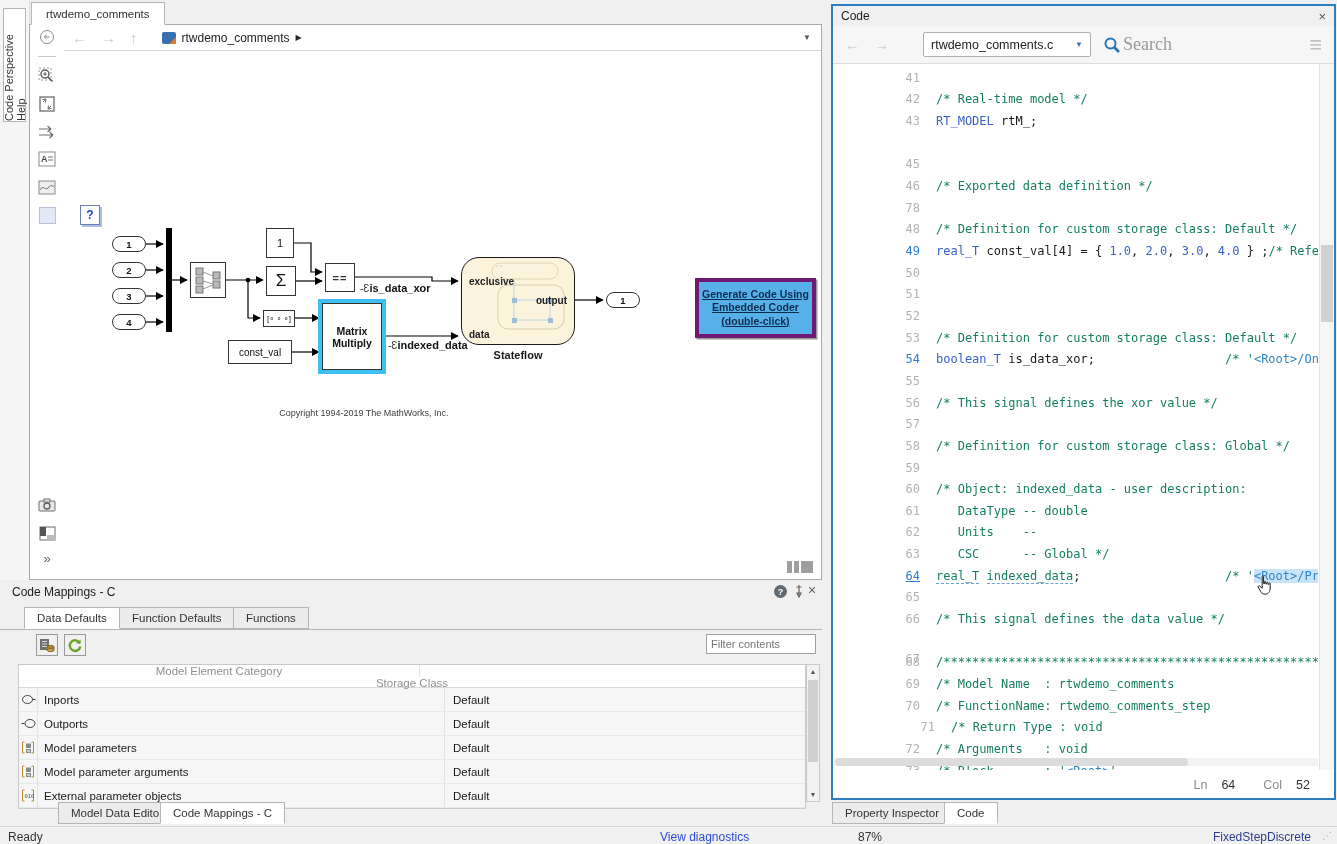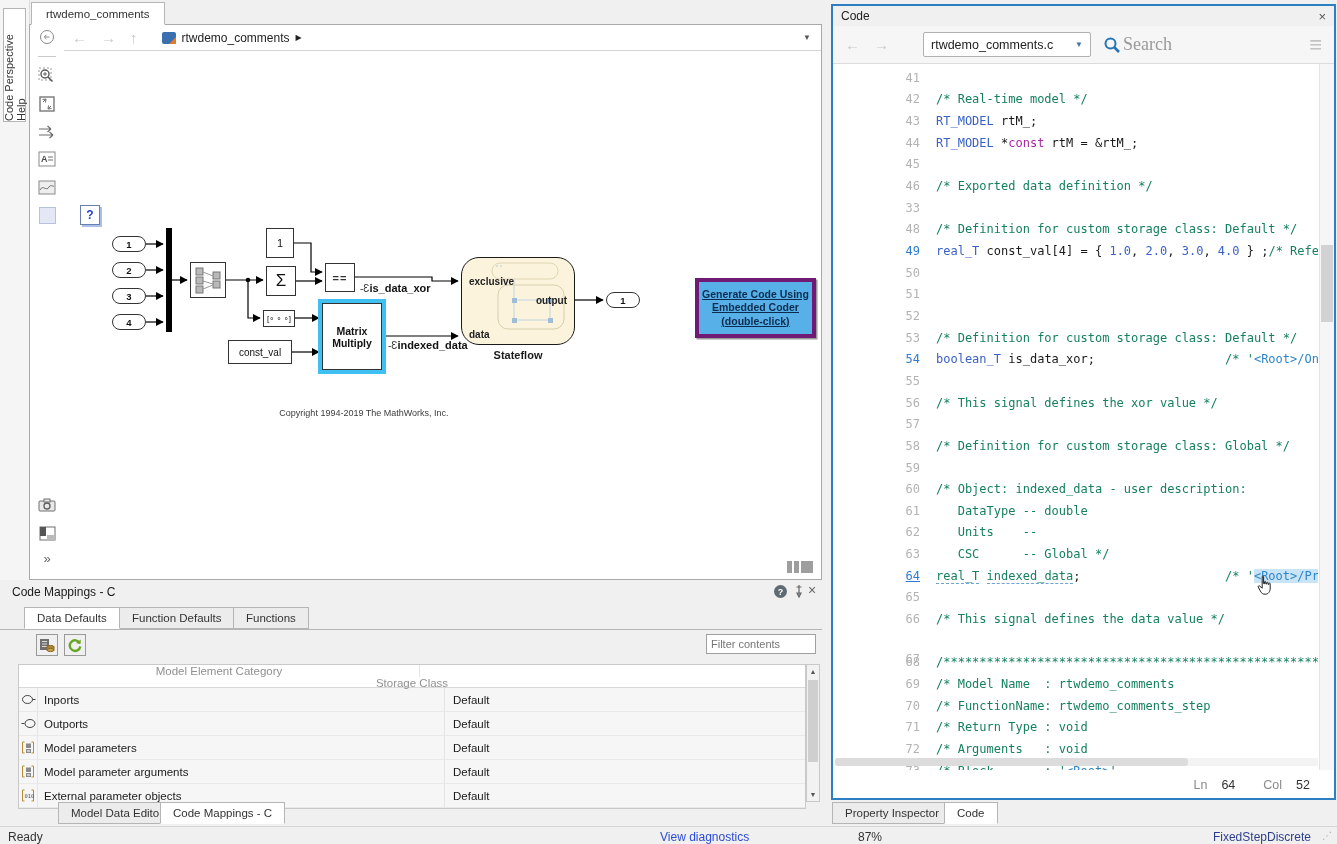--- a/index.html
+++ b/index.html
@@ -409,34 +409,30 @@
         <span class="code-text"></span>
       </div>
       <div class="code-line" style="top: 24.65px;">
         <span class="ln g">42</span>
         <span class="code-text"><span class="seg-c">/* Real-time model */</span></span>
       </div>
       <div class="code-line" style="top: 46.3px;">
         <span class="ln g">43</span>
         <span class="code-text"><span class="seg-t">RT_MODEL</span><span class="seg-p"> rtM_;</span></span>
       </div>
-      <div class="code-line" style="top: 67.95px;">
-        <span class="ln g">44</span>
-        <span class="code-text"><span class="seg-t">RT_MODEL</span><span class="seg-p"> *</span><span class="seg-k">const</span><span class="seg-p"> rtM = &amp;rtM_;</span></span>
-      </div>
       <div class="code-line" style="top: 89.6px;">
         <span class="ln g">45</span>
         <span class="code-text"></span>
       </div>
       <div class="code-line" style="top: 111.25px;">
         <span class="ln g">46</span>
         <span class="code-text"><span class="seg-c">/* Exported data definition */</span></span>
       </div>
       <div class="code-line" style="top: 132.9px;">
-        <span class="ln g">33</span>
+        <span class="ln g">78</span>
         <span class="code-text"></span>
       </div>
       <div class="code-line" style="top: 154.55px;">
         <span class="ln g">48</span>
         <span class="code-text"><span class="seg-c">/* Definition for custom storage class: Default */</span></span>
       </div>
       <div class="code-line" style="top: 176.2px;">
         <span class="ln b">49</span>
         <span class="code-text"><span class="seg-t">real_T</span><span class="seg-p"> const_val[4] = { </span><span class="seg-d">1.0</span><span class="seg-p">, </span><span class="seg-d">2.0</span><span class="seg-p">, </span><span class="seg-d">3.0</span><span class="seg-p">, </span><span class="seg-d">4.0</span><span class="seg-p"> } ;</span><span class="seg-c">/* Referenced by</span></span>
       </div>
@@ -516,21 +512,21 @@
         <span class="code-text"><span class="seg-c">/**************************************************************</span></span>
       </div>
       <div class="code-line" style="top: 609.2px;">
         <span class="ln g">69</span>
         <span class="code-text"><span class="seg-c">/* Model Name  : rtwdemo_comments</span></span>
       </div>
       <div class="code-line" style="top: 630.85px;">
         <span class="ln g">70</span>
         <span class="code-text"><span class="seg-c">/* FunctionName: rtwdemo_comments_step</span></span>
       </div>
-      <div class="code-line" style="top: 652.5px;">
+      <div class="code-line" style="top: 652.5px; padding-left: 15px;">
         <span class="ln g">71</span>
         <span class="code-text"><span class="seg-c">/* Return Type : void</span></span>
       </div>
       <div class="code-line" style="top: 674.15px;">
         <span class="ln g">72</span>
         <span class="code-text"><span class="seg-c">/* Arguments   : void</span></span>
       </div>
       <div class="code-line" style="top: 695.8px;">
         <span class="ln g">73</span>
         <span class="code-text"><span class="seg-c">/* Block       : '</span><span class="seg-l">&lt;Root&gt;</span><span class="seg-c">'</span></span>

